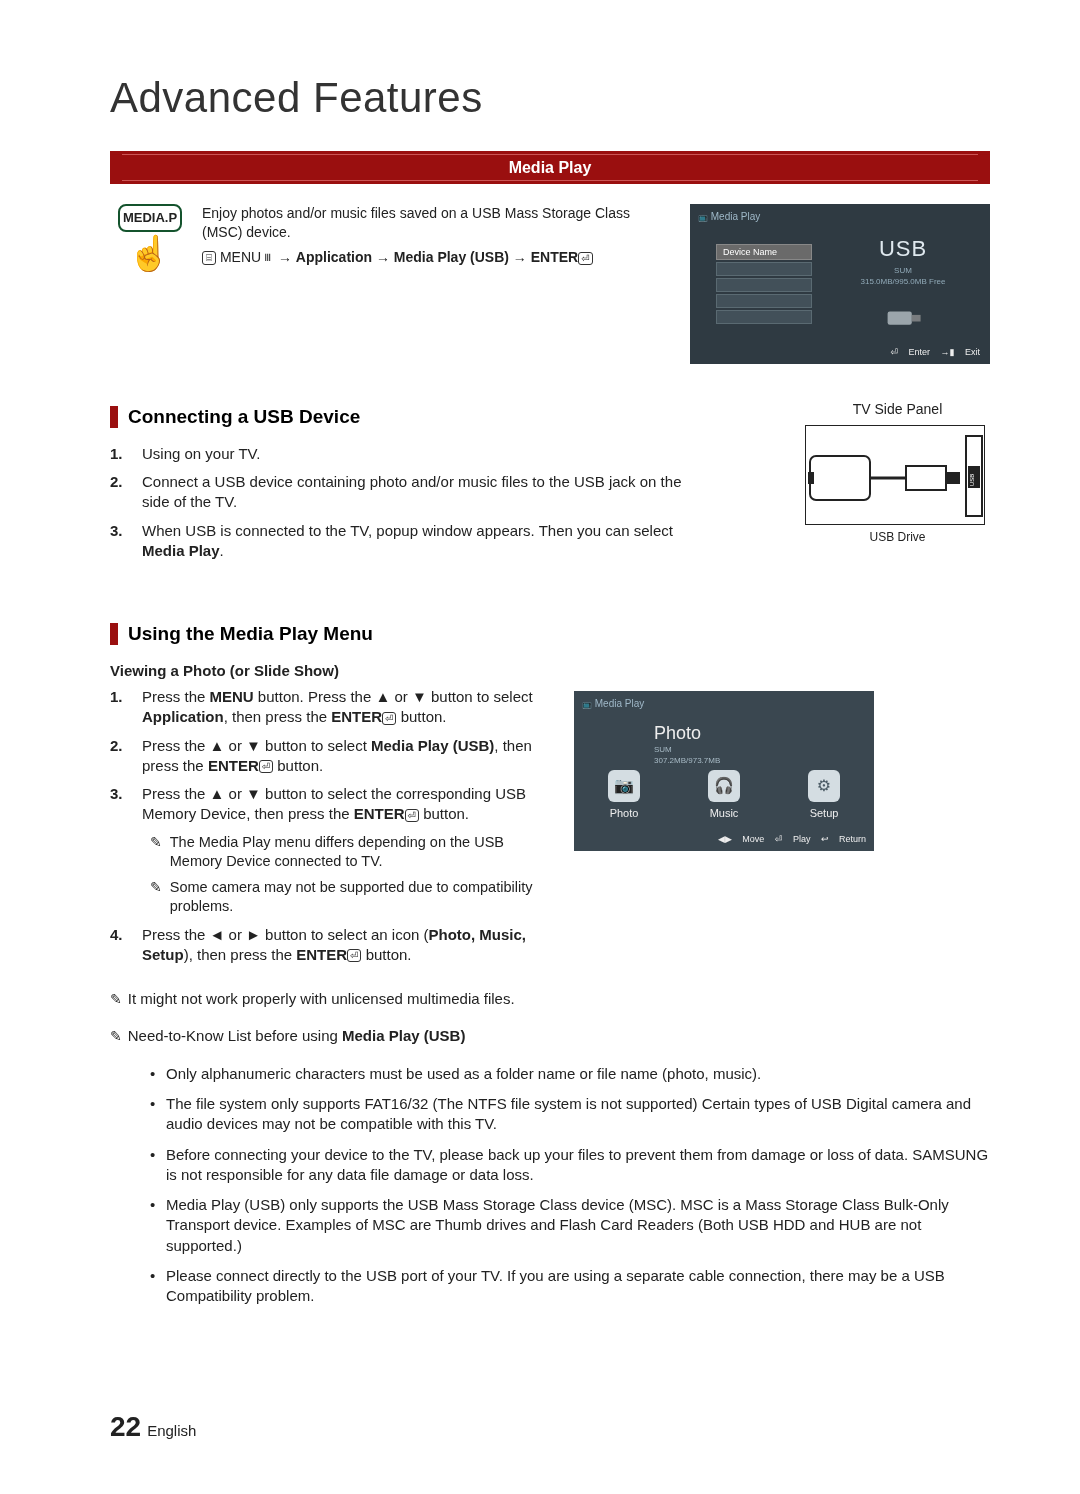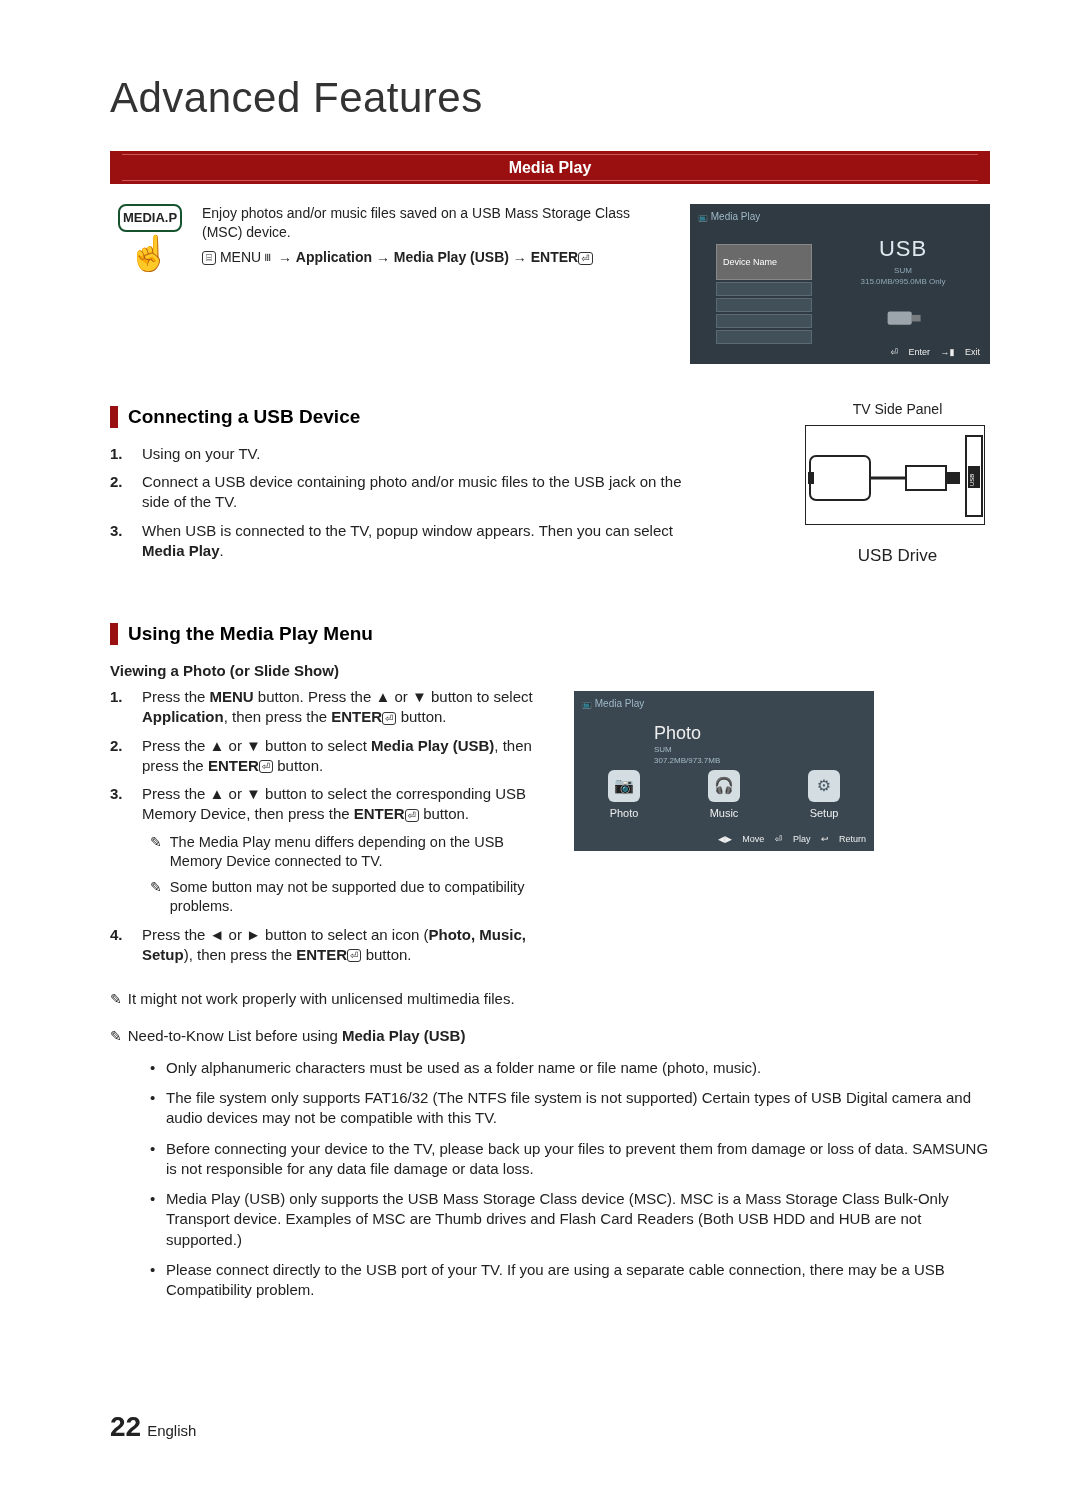--- a/index.html
+++ b/index.html
@@ -54,38 +54,38 @@
   .intro-text p { margin-bottom:6px;}
   .menu-path { font-size:14px;}
   .icon-inline { display:inline-block; border:1px solid #333; font-size:10px; padding:0 3px; border-radius:3px; vertical-align:middle; line-height:1.2;}
   .enter-icon { border:1px solid #333; padding:0 2px; border-radius:3px; font-size:10px; vertical-align:middle;}
   .tv-screenshot {
     width:300px; height:160px; background:#2f3a42; position:relative; color:#eee;
     font-size:10px;
   }
   .tv-header { position:absolute; top:6px; left:8px; font-size:10px; color:#9fb8c8;}
   .tv-list { position:absolute; top:40px; left:26px; width:96px;}
-  .tv-list .hdr { background:#6a6a6a; color:#fff; font-size:9px; padding:11px 6px; border:1px solid #888;}
+  .tv-list .hdr { background:#6a6a6a; color:#fff; font-size:9px; padding:1px 6px; border:1px solid #888;}
   .tv-list .row { height:14px; border:1px solid #5a6a72; margin-top:2px; background:#425059;}
   .tv-usb { position:absolute; right:12px; top:30px; width:150px; text-align:center;}
   .tv-usb .big { font-size:22px; color:#dfe8ee; font-weight:300; letter-spacing:1px;}
   .tv-usb .sub { font-size:8px; color:#91aab8; margin-top:2px;}
   .tv-usb .thumb { width:44px; height:44px; margin:6px auto 0; opacity:.7;}
   .tv-footer { position:absolute; right:10px; bottom:6px; font-size:9px; color:#eee;}
   .tv-footer span{ margin-left:8px;}
   .section-row { display:flex; align-items:center; gap:10px; margin-top:40px; margin-bottom:14px;}
   .section-mark { width:8px; height:22px; background:#9a0f0f; }
   .section-title { font-weight:bold; font-size:19px; color:#000;}
   ol.steps { list-style:none; padding-left:0; font-size:15px; color:#222;}
   ol.steps li { display:flex; gap:10px; margin-bottom:8px; }
   ol.steps .num { font-weight:bold; min-width:22px;}
   .side-panel { position:absolute; right:90px; top:400px; width:185px; text-align:center;}
   .side-panel-label { font-size:14px; margin-bottom:6px;}
   .tv-side-svg { border:1px solid #222; width:180px; height:100px; background:#fff; position:relative;}
-  .usb-drive-label { font-size:17px; margin-top:20px;}
+  .usb-drive-label { font-size:12px; margin-top:4px;}
   .sub-heading { font-weight:bold; font-size:15px; margin-top:14px; margin-bottom:6px;}
   .two-col { display:flex; gap:24px; }
   .col-left { flex:1; max-width:440px;}
   .col-right { margin-top:4px;}
   .photo-screenshot {
     width:300px; height:160px; background:#3a4750; position:relative; color:#eee;
     font-size:10px;
   }
   .photo-screenshot .top { position:absolute; top:6px; left:8px; font-size:10px; color:#9fb8c8;}
   .photo-screenshot .title { position:absolute; top:30px; left:80px; font-size:18px; font-weight:300;}
@@ -93,21 +93,21 @@
   .photo-icons { position:absolute; bottom:30px; left:0; right:0; display:flex; justify-content:space-around; font-size:11px; text-align:center;}
   .photo-icons .ic { width:60px;}
   .photo-icons .ic .circ { width:32px; height:32px; background:#d4dde2; border-radius:6px; margin:0 auto 4px; display:flex; align-items:center; justify-content:center; font-size:16px; color:#4a5a64;}
   .photo-footer { position:absolute; right:8px; bottom:6px; font-size:9px;}
   .photo-footer span{ margin-left:8px;}
   .nested-note { margin-left:40px; font-size:14.5px;}
   .nested-note .ni { display:flex; gap:8px; margin-top:6px;}
   .nested-note .ni::before { content:"✎"; font-size:14px;}
   .top-note { display:flex; gap:6px; font-size:15px; margin-top:16px; margin-left:0;}
   .top-note .tick::before { content:"✎"; font-size:14px;}
-  .bullets { list-style:none; padding-left:40px; margin-top:12px; font-size:15px;}
+  .bullets { list-style:none; padding-left:40px; margin-top:18px; font-size:15px;}
   .bullets li { position:relative; padding-left:16px; margin-bottom:10px; }
   .bullets li::before { content:"•"; position:absolute; left:0; top:0; font-size:15px;}
   .page-num { position:absolute; bottom:48px; left:110px; font-size:15px;}
   .page-num .big { font-size:28px; font-weight:bold; margin-right:6px;}
   .bold { font-weight:bold;}
   .arrow { font-family: Arial; }
 </style>
 </head>
 <body>
 
@@ -140,21 +140,21 @@
     <div class="tv-header"><span style="font-size:8px;">📺</span> <span>Media Play</span></div>
     <div class="tv-list">
       <div class="hdr">Device Name</div>
       <div class="row"></div>
       <div class="row"></div>
       <div class="row"></div>
       <div class="row"></div>
     </div>
     <div class="tv-usb">
       <div class="big">USB</div>
-      <div class="sub"><span>SUM</span><br><span>315.0MB/995.0MB Only</span></div>
+      <div class="sub"><span>SUM</span><br><span>315.0MB/995.0MB Free</span></div>
       <svg class="thumb" viewBox="0 0 40 40">
         <rect x="6" y="16" width="22" height="12" rx="2" fill="#c9d3d8"></rect>
         <rect x="28" y="19" width="8" height="6" fill="#999"></rect>
       </svg>
     </div>
     <div class="tv-footer">
       <span>⏎ <span>Enter</span></span>
       <span>→▮ <span>Exit</span></span>
     </div>
   </div>
@@ -220,21 +220,21 @@
       <li>
           <span class="num">3.</span>
           <span>Press the ▲ or ▼ button to select the corresponding USB Memory Device, then press the <span class="bold">ENTER</span><span class="enter-icon">⏎</span> button.</span>
         </li>
     </ol>
     <div class="nested-note">
       <div class="ni">
           <span>The Media Play menu differs depending on the USB Memory Device connected to TV.</span>
         </div>
       <div class="ni">
-          <span>Some button may not be supported due to compatibility problems.</span>
+          <span>Some camera may not be supported due to compatibility problems.</span>
         </div>
     </div>
     <ol class="steps" style="margin-top:8px;">
       <li>
           <span class="num">4.</span>
           <span>Press the ◄ or ► button to select an icon (<span class="bold">Photo, Music, Setup</span>), then press the <span class="bold">ENTER</span><span class="enter-icon">⏎</span> button.</span>
         </li>
     </ol>
   </div>
   <div class="col-right">

